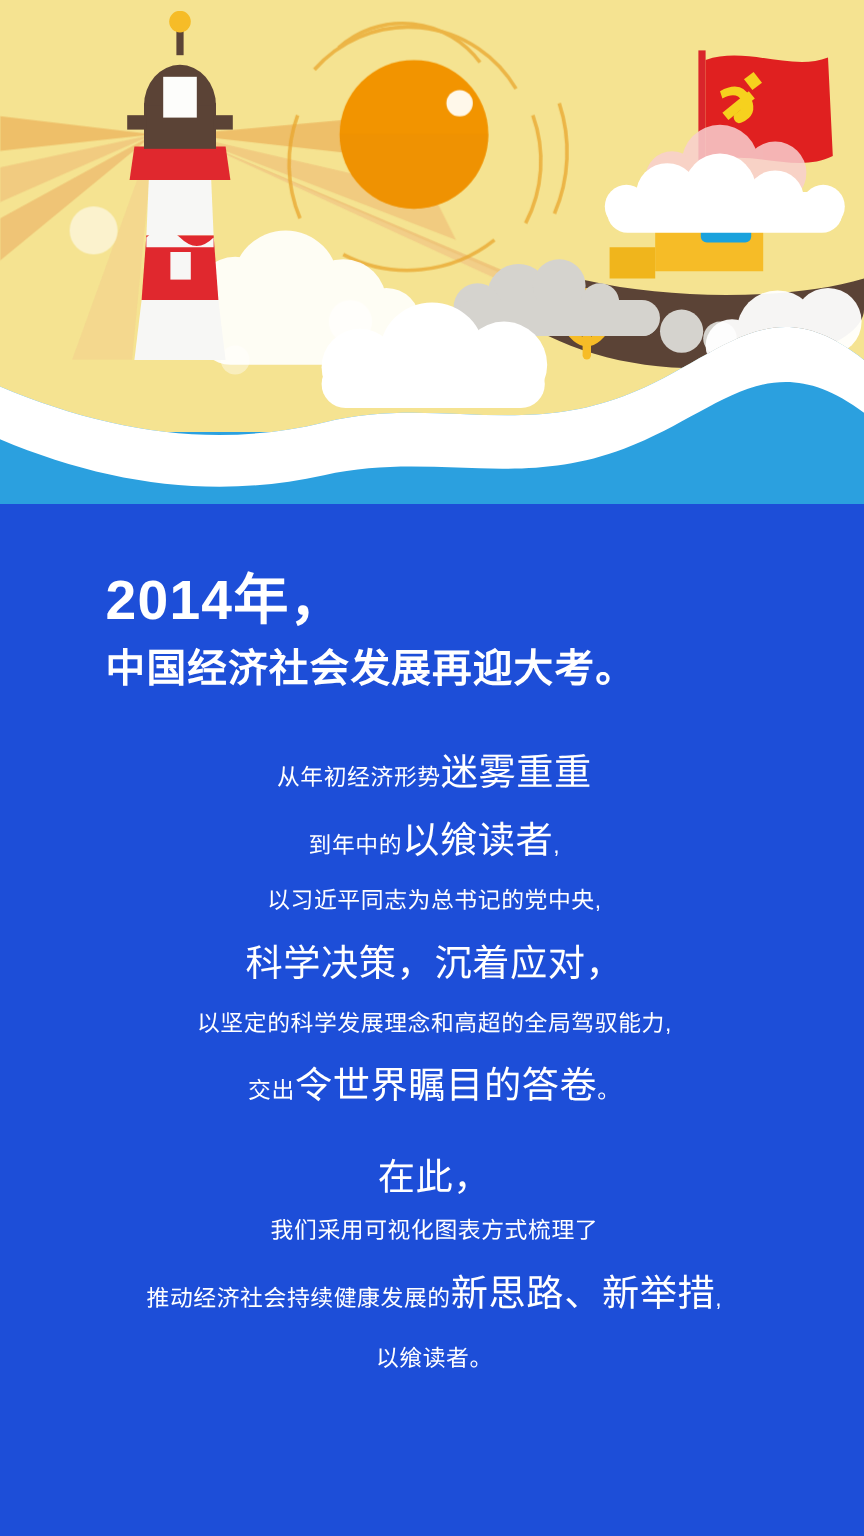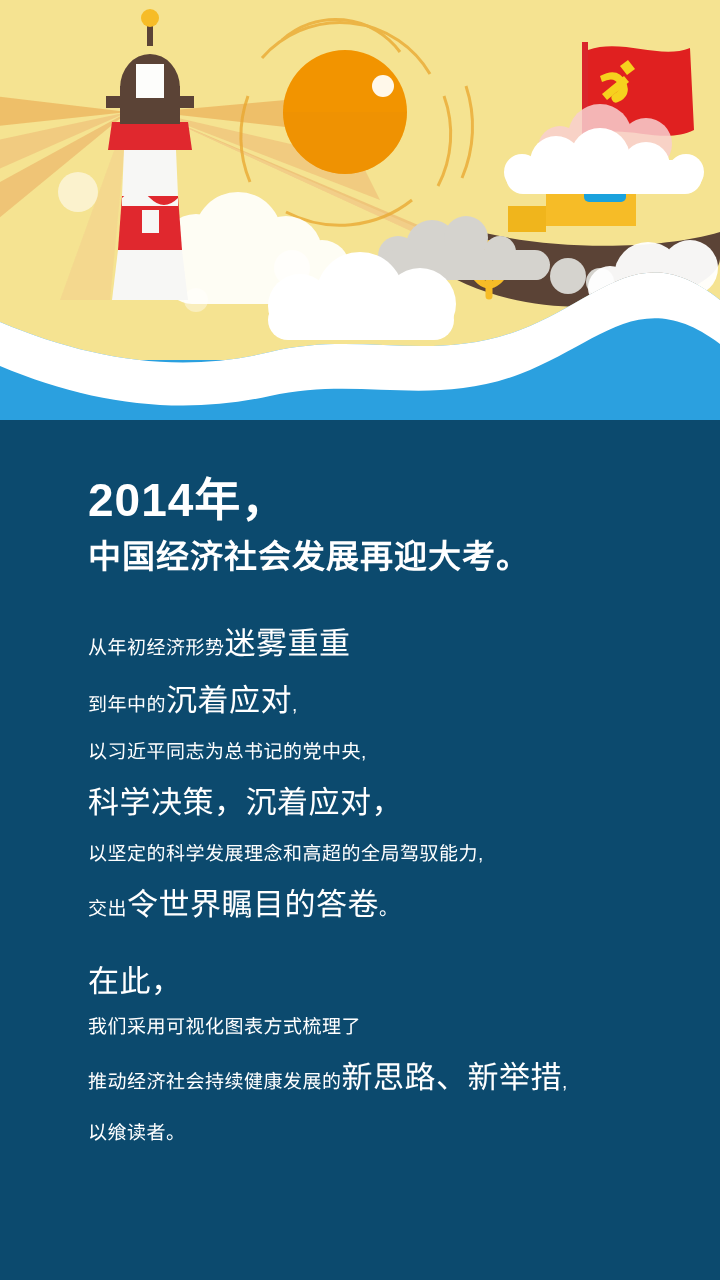--- a/index.html
+++ b/index.html
@@ -7,21 +7,21 @@
   html,body{ background:#ffffff; }
   body{
     font-family:"Liberation Sans","DejaVu Sans",sans-serif;
     -webkit-font-smoothing:antialiased;
   }
   #poster{
     position:relative;
     width:720px;
     height:1280px;
     overflow:hidden;
-    background:#0c4a6e;
+    background:#1d4ed8;
   }
 
   
   .hero{
     position:absolute;
     left:0; top:0;
     width:720px; height:420px;
     overflow:hidden;
   }
   .hero svg{ display:block; width:720px; height:420px; }
@@ -48,21 +48,21 @@
   .h-sub{
     font-size:33px;
     font-weight:700;
     letter-spacing:1px;
     line-height:1.2;
     margin-top:10px;
   }
 
   
   .para{ margin-top:52px; }
-  .para .line{ margin-bottom:22px; }
+  .para .line{ margin-bottom:22px;text-align:center; }
   .para .line:last-child{ margin-bottom:0; }
 
   .sm{ font-size:19px; font-weight:400; letter-spacing:.5px; }
   .lg{ font-size:31px; font-weight:400; letter-spacing:.5px; }
   .xl{ font-size:33px; font-weight:400; letter-spacing:1px; }
 
   .mix{ display:block; }
   .mix > span{ vertical-align:baseline; }
   .mix .sm{ font-size:19px; }
   .mix .lg{ font-size:31px; }
@@ -246,21 +246,21 @@
     <div class="line h-big">
       <span>2014年</span><span>，</span>
     </div>
     <div class="line h-sub">中国经济社会发展再迎大考。</div>
 
     <div class="para">
       <div class="line mix gap-md">
         <span class="sm">从年初经济形势</span><span class="lg">迷雾重重</span>
       </div>
       <div class="line mix gap-md">
-        <span class="sm">到年中的</span><span class="lg">沉着应对</span><span class="sm">,</span>
+        <span class="sm">到年中的</span><span class="lg">以飨读者</span><span class="sm">,</span>
       </div>
       <div class="line sm gap-md">以习近平同志为总书记的党中央,</div>
       <div class="line lg gap-md">科学决策，沉着应对，</div>
       <div class="line sm gap-md">以坚定的科学发展理念和高超的全局驾驭能力,</div>
       <div class="line mix">
         <span class="sm">交出</span><span class="lg">令世界瞩目的答卷</span><span class="sm">。</span>
       </div>
     </div>
 
     <div class="para blk2">

